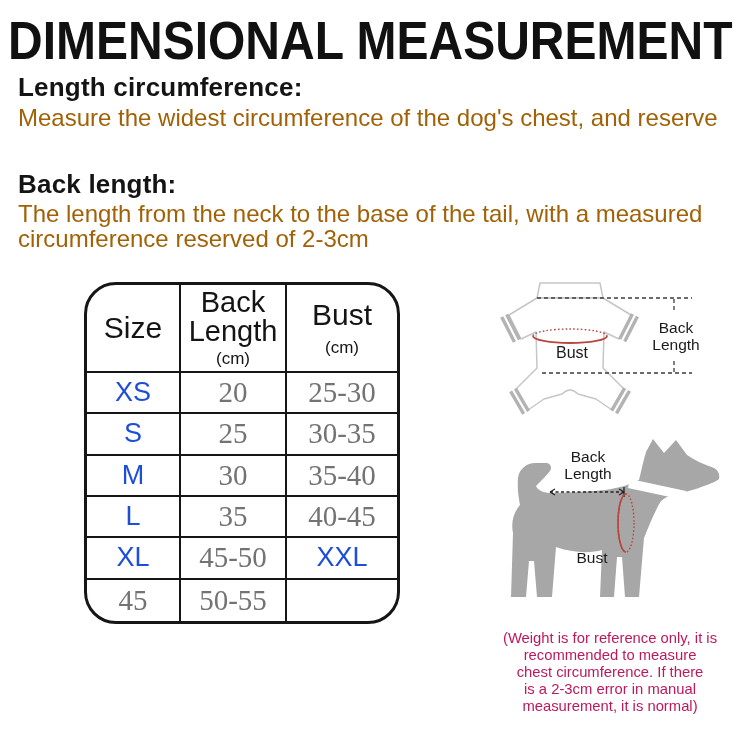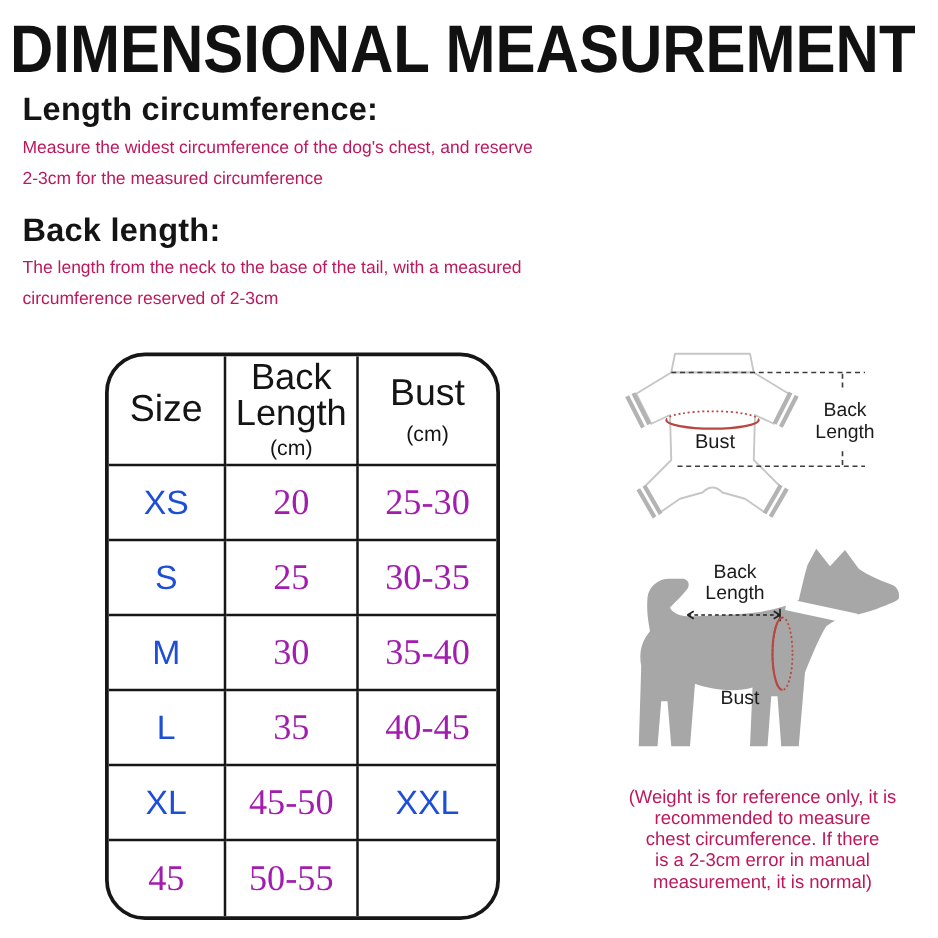--- a/index.html
+++ b/index.html
@@ -13,68 +13,67 @@
     font-size:48px;font-weight:700;letter-spacing:0px;line-height:1;
     transform:scaleY(1.12);transform-origin:top left;color:#111;
   }
   .sec-heading{
     position:absolute;left:18px;font-size:26px;font-weight:700;color:#141414;
     letter-spacing:0.2px;
   }
   .sec-heading.h1{top:72px;}
   .sec-heading.h2{top:169px;}
   .sec-body{
-    position:absolute;left:18px;font-size:14px;font-weight:400;color:#be185d;
+    position:absolute;left:18px;font-size:24px;font-weight:400;color:#a16207;
     line-height:25px;
   }
   .sec-body.b1{top:105px;}
   .sec-body.b2{top:201px;}
 
   
   .size-table{
-    position:absolute;left:84px;top:282px;width:316px;height:454px;
+    position:absolute;left:84px;top:282px;width:316px;height:342px;
     box-sizing:border-box;border:3px solid #161616;border-radius:32px;
     overflow:hidden;background:#fff;
     display:grid;grid-template-columns:94px 106px 1fr;
     grid-template-rows:88px repeat(6,1fr);
   }
   .cell{
     border-right:2px solid #161616;border-bottom:2px solid #161616;
     display:flex;align-items:center;justify-content:center;
     flex-direction:column;box-sizing:border-box;
   }
   .cell:nth-child(3n){border-right:none;}
   .cell:nth-child(n+19){border-bottom:none;}
   .cell .hline{font-size:29px;line-height:29px;color:#141414;}
   .cell .hline.big{font-size:30px;line-height:32px;}
   .cell .unit{font-size:17px;line-height:19px;margin-top:3px;color:#141414;}
   .cell.bust-h .unit{margin-top:7px;}
   .size-cell{font-size:27px;color:#1d4ed8;}
-  .num-cell{font-family:"Liberation Serif",serif;font-size:29px;color:#a21caf;}
+  .num-cell{font-family:"Liberation Serif",serif;font-size:29px;color:#737373;}
 
   
   .garment-svg{position:absolute;left:495px;top:276px;width:215px;height:142px;}
   .dog-svg{position:absolute;left:500px;top:434px;width:228px;height:174px;}
   svg text{font-family:"Liberation Sans",sans-serif;fill:#1b1b1b;}
 
   
   .note{
     position:absolute;left:476px;top:630px;width:268px;
     text-align:center;font-size:14.8px;line-height:17px;color:#be185d;
   }
 </style>
 </head>
 <body>
 
 <div class="main-title">DIMENSIONAL MEASUREMENT</div>
 
 <div class="sec-heading h1">Length circumference:</div>
 <div class="sec-body b1">
   <div>Measure the widest circumference of the dog's chest, and reserve</div>
-  <div>2-3cm for the measured circumference</div>
 </div>
 
 <div class="sec-heading h2">Back length:</div>
 <div class="sec-body b2">
   <div>The length from the neck to the base of the tail, with a measured</div>
   <div>circumference reserved of 2-3cm</div>
 </div>
 
 <div class="size-table">
   <div class="cell">

